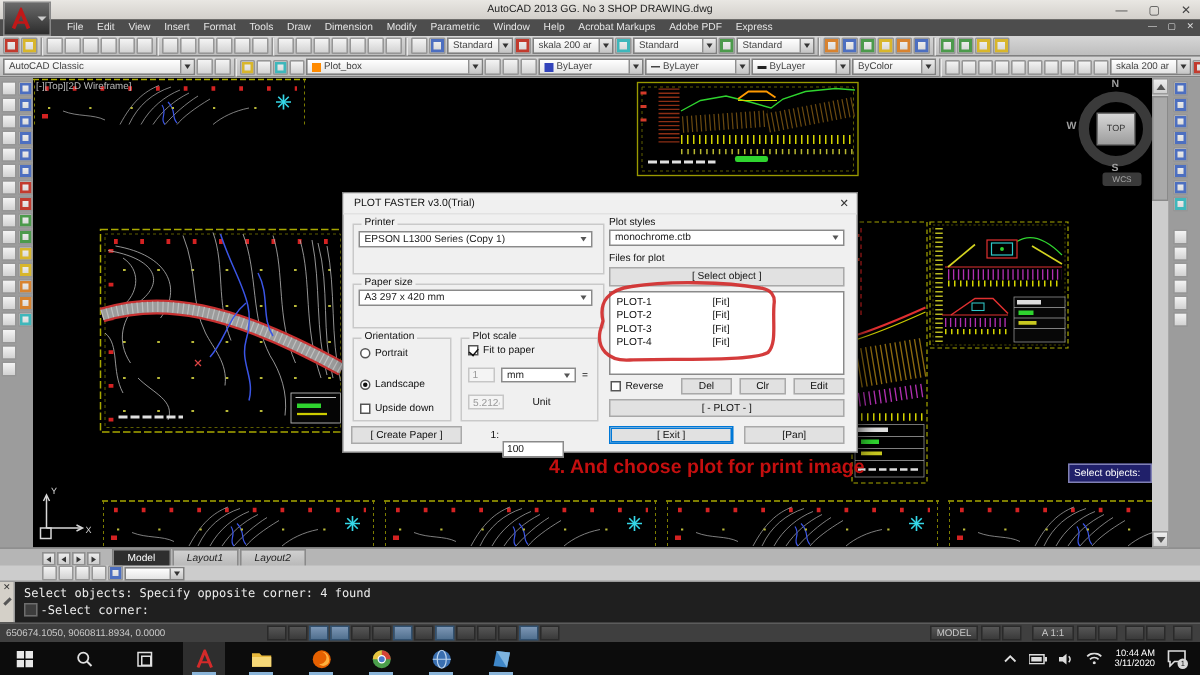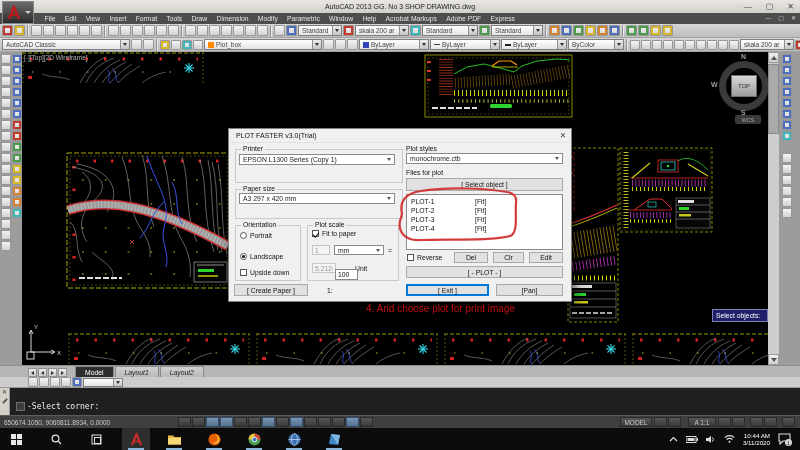--- a/index.html
+++ b/index.html
@@ -68,21 +68,21 @@
   .radio{position:absolute;width:7px;height:7px;border:1px solid #555;border-radius:50%;background:#fff;box-sizing:border-box}
   .radio.on::after{content:"";display:block;width:3px;height:3px;margin:1px;border-radius:50%;background:#111}
   .chk{position:absolute;width:7px;height:7px;border:1px solid #555;background:#fff;box-sizing:border-box}
   .chk.on::after{content:"";position:absolute;left:1.2px;top:-0.5px;width:2.6px;height:4.6px;border:solid #111;border-width:0 1.3px 1.3px 0;transform:rotate(40deg)}
   .inp{position:absolute;background:#fff;border:1px solid #8a8a8a;font-size:6.8px;color:#111;padding:0 2px;box-sizing:border-box;font-family:"Liberation Sans",sans-serif}
   .inp.dis{background:#f4f4f4;color:#999;border-color:#c6c6c6}
   .list{position:absolute;background:#fff;border:1px solid #8a8a8a;box-sizing:border-box;padding-top:2px}
   .lrow{display:flex;height:9px;align-items:center;font-size:6.8px;color:#111}
   .lrow .nm{margin-left:4px;width:64px}
   
-  .red-note{left:366px;top:303px;font-size:10px;font-weight:normal;color:#c40f0f;z-index:12}
+  .red-note{left:366px;top:303px;font-size:13px;font-weight:bold;color:#c40f0f;z-index:12}
   .red-loop{left:388px;top:184px;z-index:12;pointer-events:none}
   
   .tabbar{left:0;top:365px;width:800px;height:12px;background:#b5b5b5;border-top:1px solid #8f8f8f;display:flex;align-items:flex-end}
   .tnav{display:flex;gap:1px;margin-left:28px;margin-bottom:1px}
   .tnav span{width:9px;height:9px;background:linear-gradient(#ececec,#cdcdcd);border:1px solid #8f8f8f;box-sizing:border-box;display:flex;align-items:center;justify-content:center}
   .tnav i{display:block;width:0;height:0;border-top:2.5px solid transparent;border-bottom:2.5px solid transparent}
   .tnav .l i{border-right:3.5px solid #333}
   .tnav .r i{border-left:3.5px solid #333}
   .tab{height:11px;padding:0 9px;font-size:6.8px;font-style:italic;color:#222;background:linear-gradient(#d0d0d0,#b7b7b7);border:1px solid #8a8a8a;border-bottom:none;display:flex;align-items:center;margin-right:1px}
   .tab.active{background:#2e2e2e;color:#fff;font-style:normal}
@@ -567,21 +567,21 @@
     <div class="wcombo" style="left:105px;top:116px;width:50px;height:10px">
       <span>mm</span>
         <span class="arr2"></span>
     </div>
     <span class="wlabel" style="left:159px;top:118px">=</span>
     <input class="inp dis" style="left: 83px; top: 134px; width: 24px; height: 10px;" value="5.2124">
     <span class="wlabel" style="left:126px;top:136px">Unit</span>
 
     <div class="btn" style="left:5px;top:155px;width:74px;height:12px">[ Create Paper ]</div>
     <span class="wlabel" style="left:98px;top:158px">1:</span>
-    <input class="inp" style="left: 106px; top: 140px; width: 23px; height: 11px;" value="100">
+    <input class="inp" style="left: 106px; top: 165px; width: 41px; height: 11px;" value="100">
 
     <span class="wlabel" style="left:177px;top:16px">Plot styles</span>
     <div class="wcombo" style="left:177px;top:24px;width:157px">
       <span>monochrome.ctb</span>
         <span class="arr2"></span>
     </div>
     <span class="wlabel" style="left:177px;top:40px">Files for plot</span>
     <div class="btn" style="left:177px;top:49px;width:157px;height:13px">[ Select object ]</div>
 
     <div class="list" style="left:177px;top:65px;width:157px;height:56px">
@@ -649,20 +649,21 @@
     <div class="combo" style="width:40px;height:9px">
         <span class="arr"></span>
       </div>
   </div>
 
   <div class="abs cmd">
     <div class="gutter">
       <div class="gx">✕</div>
       <span class="wrench"></span>
     </div>
+    <div class="l1">Select objects: Specify opposite corner: 4 found</div>
     <div class="l2">
       <span class="cico"></span>
       <span>-Select corner:</span>
     </div>
   </div>
 
   <div class="abs status">
     <span class="coords">650674.1050, 9060811.8934, 0.0000</span>
     <div class="snaps">
       <span class="snap"></span>

